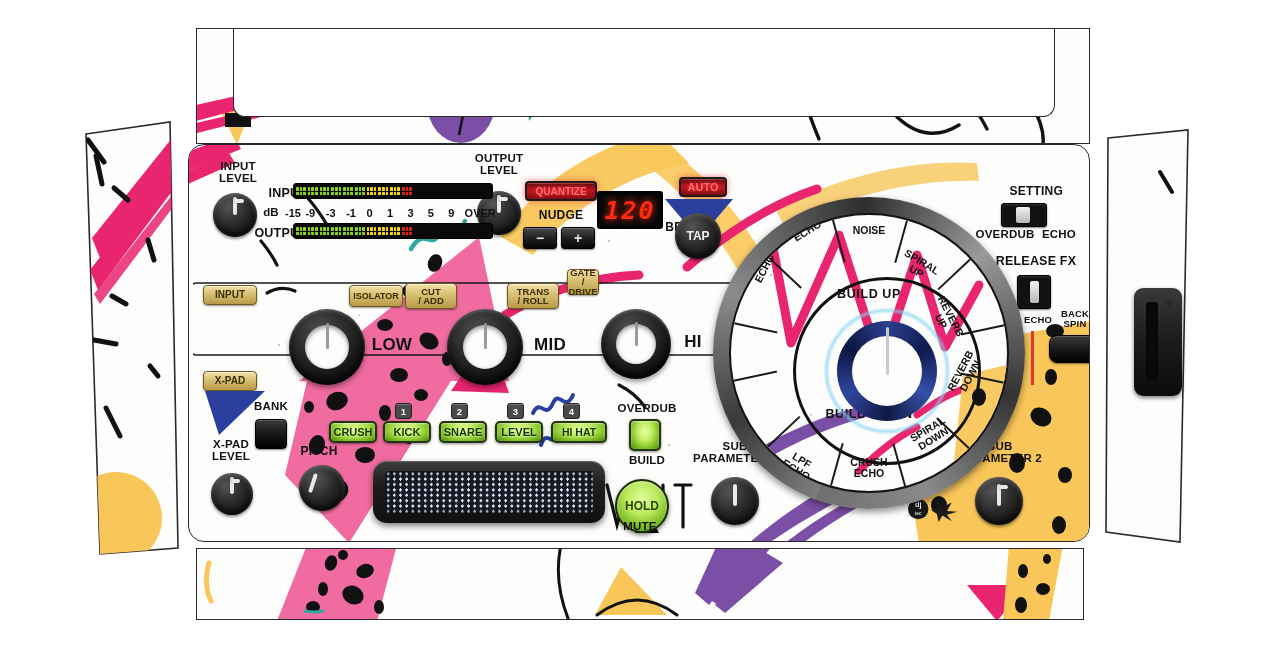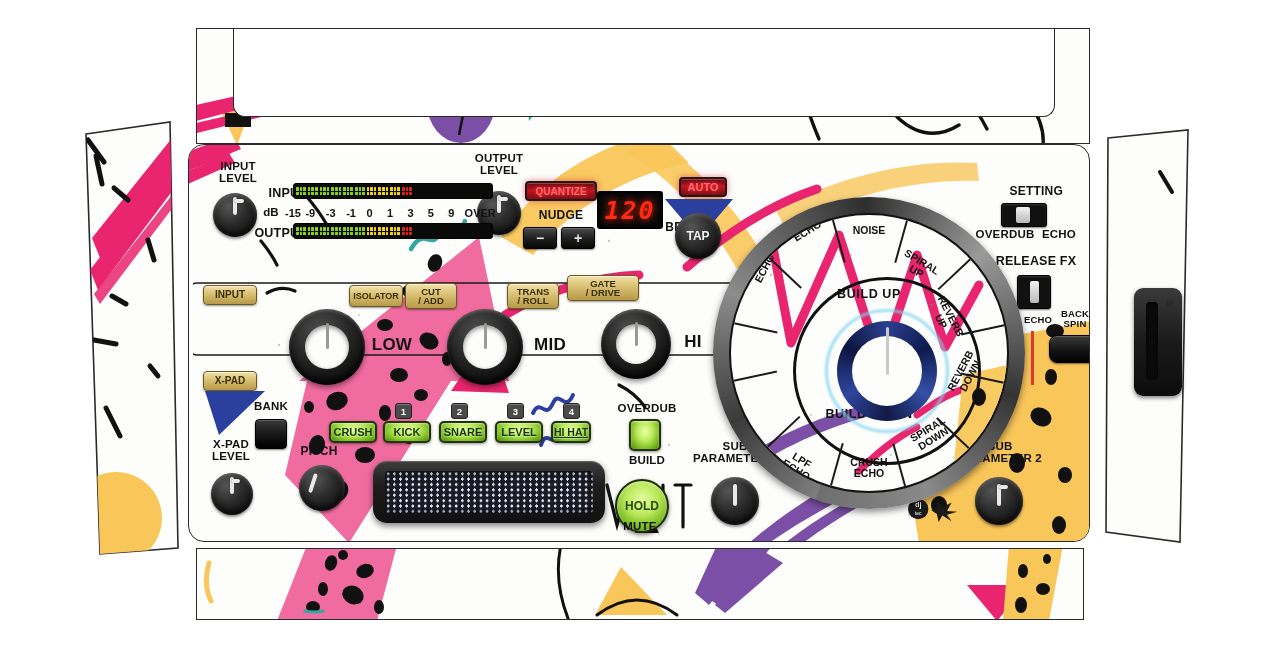--- a/index.html
+++ b/index.html
@@ -613,21 +613,21 @@
       <span>ISOLATOR</span>
     </div>
     <div class="goldbtn" style="left:216px;top:138px;width:52px;height:26px;font-size:9.5px;">
       <span style="white-space:pre-line;">CUT
 / ADD</span>
     </div>
     <div class="goldbtn" style="left:318px;top:138px;width:52px;height:26px;font-size:9.5px;">
       <span style="white-space:pre-line;">TRANS
 / ROLL</span>
     </div>
-    <div class="goldbtn" style="left:378px;top:130px;width:72px;height:26px;font-size:9.5px;">
+    <div class="goldbtn" style="left:378px;top:124px;width:32px;height:26px;font-size:9.5px;">
       <span style="white-space:pre-line;">GATE
 / DRIVE</span>
     </div>
 
     <div class="eqknob" style="left:100px;top:164px;width:76px;height:76px;">
       <div class="hole" style="left:16px;top:16px;width:44px;height:44px;"></div>
       <div class="ind" style="left:36.5px;top:14px;height:26px;"></div>
     </div>
     <div class="lbl" style="left:178px;top:191px;width:50px;font-size:17px;">LOW</div>
 
@@ -663,21 +663,21 @@
 
     <div class="padnum" style="left:206px;top:258px;width:15px;height:14px;font-size:9.5px;">1</div>
     <div class="padnum" style="left:262px;top:258px;width:15px;height:14px;font-size:9.5px;">2</div>
     <div class="padnum" style="left:318px;top:258px;width:15px;height:14px;font-size:9.5px;">3</div>
     <div class="padnum" style="left:374px;top:258px;width:15px;height:14px;font-size:9.5px;">4</div>
 
     <div class="greenpad" style="left:140px;top:276px;width:48px;height:22px;font-size:11px;">CRUSH</div>
     <div class="greenpad" style="left:194px;top:276px;width:48px;height:22px;font-size:11px;">KICK</div>
     <div class="greenpad" style="left:250px;top:276px;width:48px;height:22px;font-size:11px;">SNARE</div>
     <div class="greenpad" style="left:306px;top:276px;width:48px;height:22px;font-size:11px;">LEVEL</div>
-    <div class="greenpad" style="left:362px;top:276px;width:40px;height:22px;font-size:10.5px;text-decoration:underline;">HI HAT</div>
+    <div class="greenpad" style="left:362px;top:276px;width:56px;height:22px;font-size:10.5px;">HI HAT</div>
 
     <div class="lbl" style="left:420px;top:258px;width:76px;font-size:11.5px;">OVERDUB</div>
     <div class="greenpad" style="left:440px;top:274px;width:32px;height:32px;"></div>
     <div class="lbl" style="left:422px;top:310px;width:72px;font-size:11.5px;">BUILD</div>
 
     <div id="xpadStrip" style="left:184px;top:316px;">
       <div id="xpadGrid"></div>
     </div>
 
     <svg class="abs" style="left:412px;top:334px;" width="96" height="62" viewBox="0 0 96 62">

